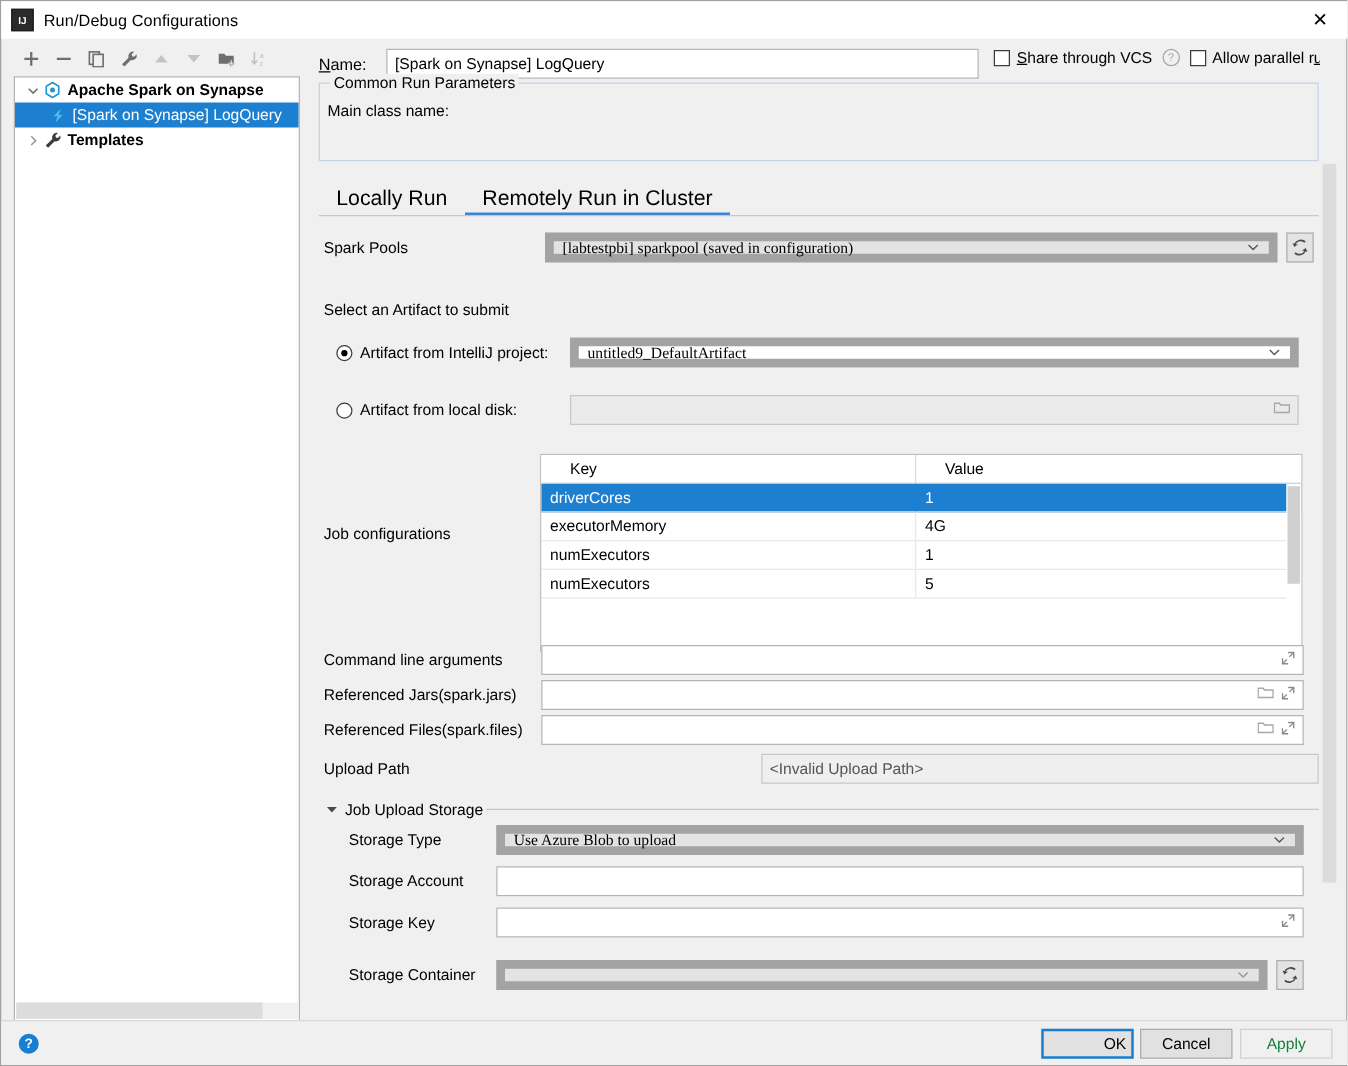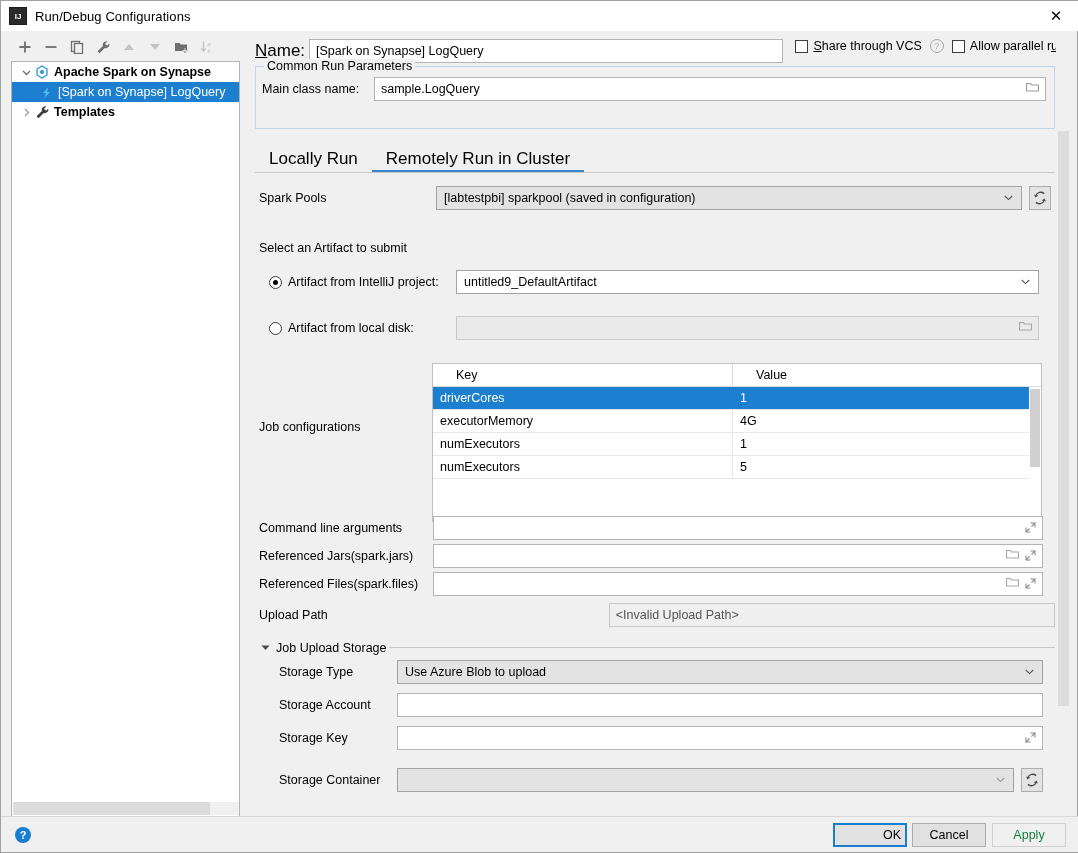--- a/index.html
+++ b/index.html
@@ -99,21 +99,21 @@
     width: 197px; height: 13px; background: #dcdcdc;
   }
 
   
   .right-panel {
     position: absolute; left: 248px; top: 32px;
     width: 822px; height: 784px;
   }
   .row { display: flex; align-items: center; }
 
-  .name-label { width: 54px; font-size: 17px; }
+  .name-label { width: 54px; font-size: 13px; }
   .name-label u { text-decoration: underline; }
   .input {
     background: #fff; border: 1px solid #b4b4b4;
     height: 24px; padding: 0 6px;
     display: flex; align-items: center;
     font-size: 12.5px; color: #000;
   }
   .input.disabled { background: #f0f0f0; border: 1px solid #c8c8c8; color: #555; }
 
   .topright {
@@ -152,24 +152,24 @@
   }
   .tab {
     padding: 0 14px; height: 26px; line-height: 26px;
     font-size: 17px; cursor: pointer; color: #000;
   }
   .tab.active { border-bottom: 2px solid #3a87d0; }
 
   .flabel { font-size: 12.5px; color: #000; }
 
   .combo {
-    background: #e3e3e3; border: 1px solid #a3a3a3;
+    background: #e3e3e3; border: 7px solid #a3a3a3;
     height: 24px; display: flex; align-items: center;
     padding: 0 4px 0 7px; font-size: 12.5px; color: #000;
-    justify-content: space-between; cursor: pointer;
+    justify-content: space-between; cursor: pointer; font-family: Liberation Serif, serif;
   }
   .combo.white { background: #ffffff; }
   .combo .caret { color: #555; font-size: 9px; padding-right: 4px; }
 
   .iconbtn {
     width: 22px; height: 24px; border: 1px solid #adadad; background: #e3e3e3;
     display: flex; align-items: center; justify-content: center; cursor: pointer;
   }
 
   .radio {
@@ -366,28 +366,20 @@
       <div class="cb-wrap">
         <span class="cb"></span>
         <span>Allow parallel r<u>u</u>n</span>
       </div>
     </div>
 
     <div class="group">
       <div class="group-title">Common Run Parameters</div>
       <div class="row" style="position:absolute;left:6px;top:10px;width:786px;height:24px;">
         <div class="flabel" style="width:112px;">Main class name:</div>
-        <div class="input" style="width:672px;justify-content:space-between;">
-          <span>sample.LogQuery</span>
-          <span class="folder-ico">
-            <svg width="13" height="11" viewBox="0 0 13 11">
-                <path d="M0.5 1.5h4l1 1.5h7v6h-12z" fill="none" stroke="#9a9a9a" stroke-width="1.2"></path>
-              </svg>
-          </span>
-        </div>
       </div>
     </div>
 
     <div class="tabs">
       <div class="tab">Locally Run</div>
       <div class="tab active">Remotely Run in Cluster</div>
     </div>
 
     <div class="row" style="position:absolute;left:10px;top:152px;width:796px;height:26px;">
       <div class="flabel" style="width:177px;">Spark Pools</div>

